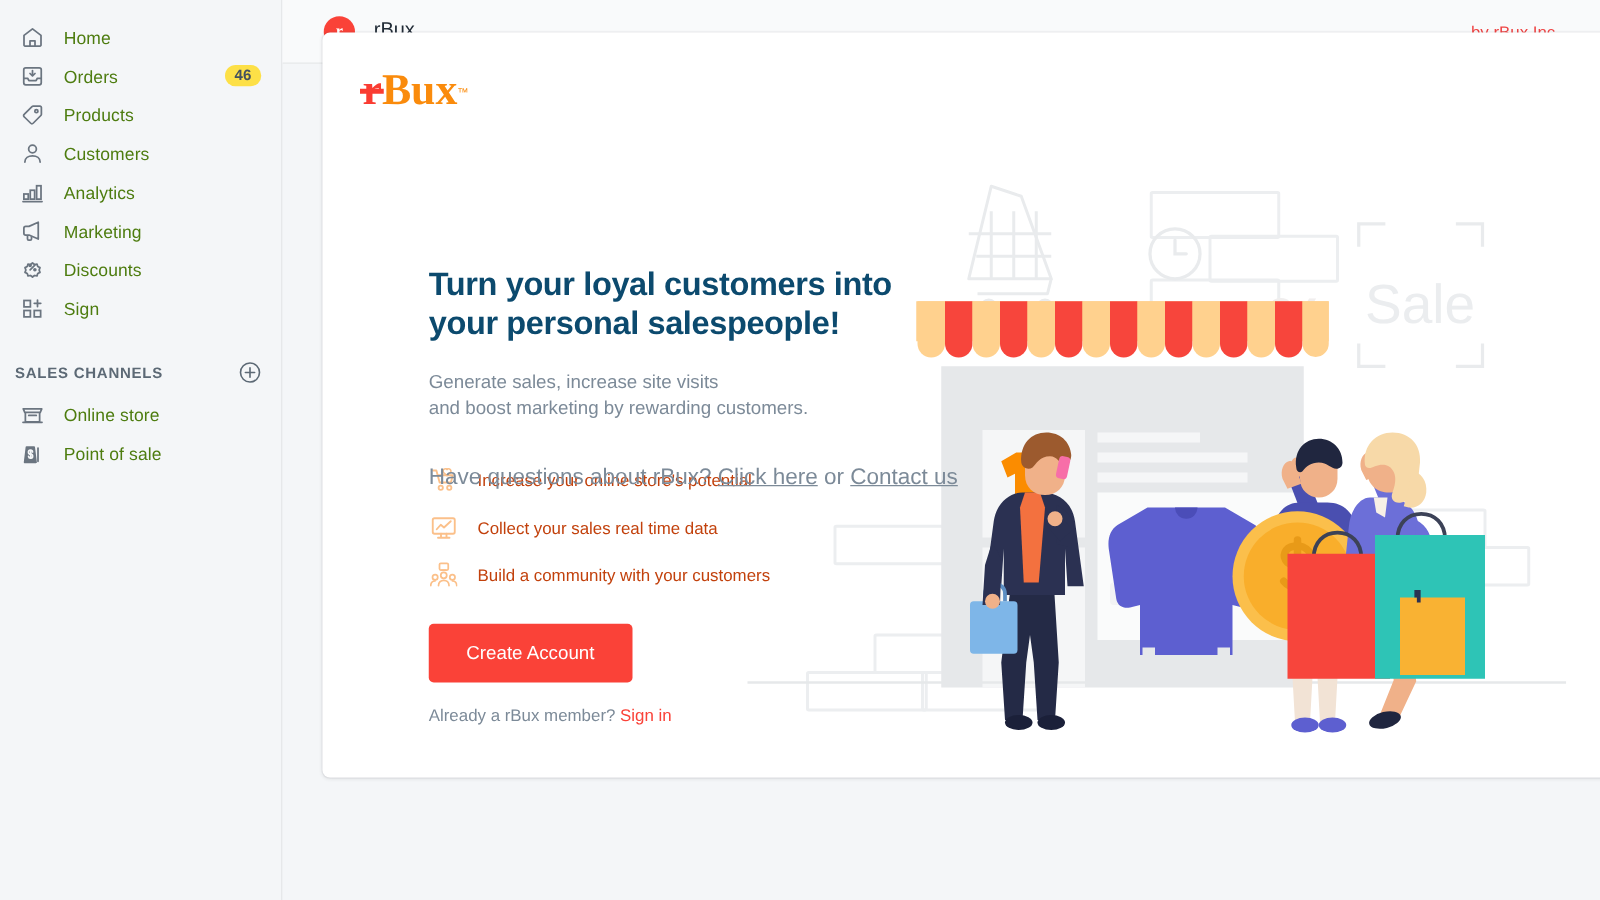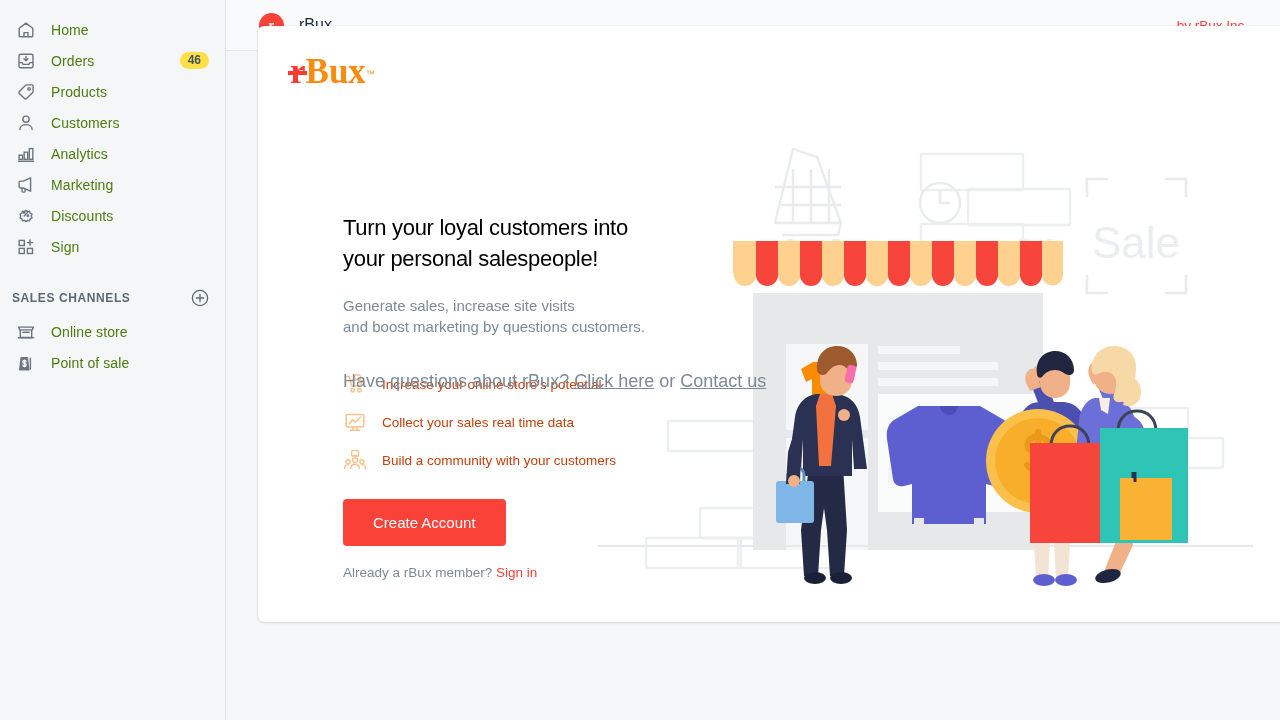--- a/index.html
+++ b/index.html
@@ -106,22 +106,22 @@
   }
   .logo-bux {
     font-family: "Liberation Serif", serif;
     font-weight: bold; font-size: 35px;
     color: #fa8b0c; line-height: 1;
   }
   .logo-tm { font-size: 9px; color: #fa8b0c; vertical-align: super; font-family:"Liberation Sans",sans-serif;}
 
   .hero { position: absolute; left: 85px; top: 186px; width: 380px; }
   h1.headline {
-    font-size: 22px; line-height: 31px;
-    color: #000000; font-weight: normal;
+    font-size: 26px; line-height: 31px;
+    color: #0c4a6e; font-weight: bold;
     letter-spacing: -.3px;
   }
   .subhead {
     margin-top: 21px;
     font-size: 15px; line-height: 21px; color: #7c8a98;
   }
   .features { margin-top: 28px; }
   .feat {
     display: flex; align-items: center; height: 38px;
   }
@@ -476,21 +476,21 @@
         </svg>
       </div>
 
       <div class="hero">
         <h1 class="headline">
           <span>Turn your loyal customers into</span><br>
           <span>your personal salespeople!</span>
         </h1>
         <div class="subhead">
           <span>Generate sales, increase site visits</span><br>
-          <span>and boost marketing by questions customers.</span>
+          <span>and boost marketing by rewarding customers.</span>
         </div>
 
         <div class="features">
           <div class="feat">
             <span class="feat-ico">
               <svg width="22" height="22" viewBox="0 0 22 22" fill="none" stroke="#fbc08a" stroke-width="1.5" stroke-linejoin="round" stroke-linecap="round">
                 <path d="M2.5 3.4h2.6l2.6 9.6h8.6"></path>
                 <path d="M6.4 7.2h11.8l-1.5 5.8"></path>
                 <circle cx="8.6" cy="17.2" r="1.7"></circle>
                 <circle cx="15.4" cy="17.2" r="1.7"></circle>

